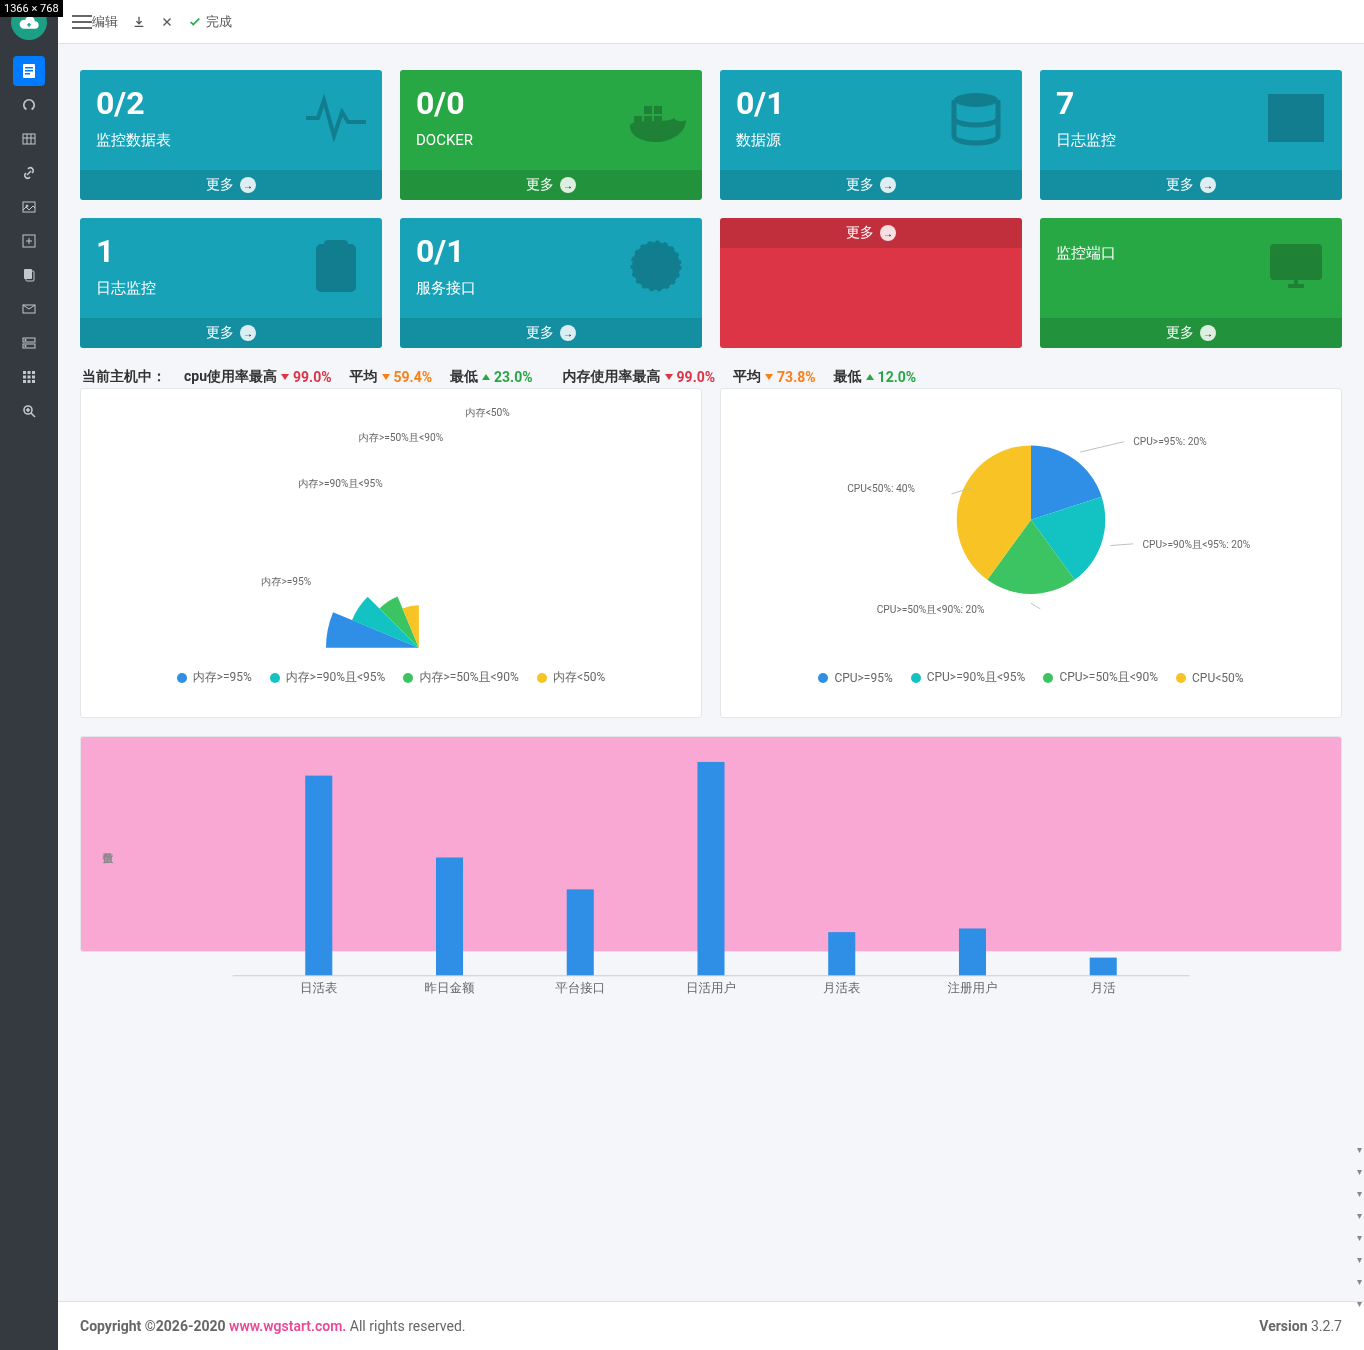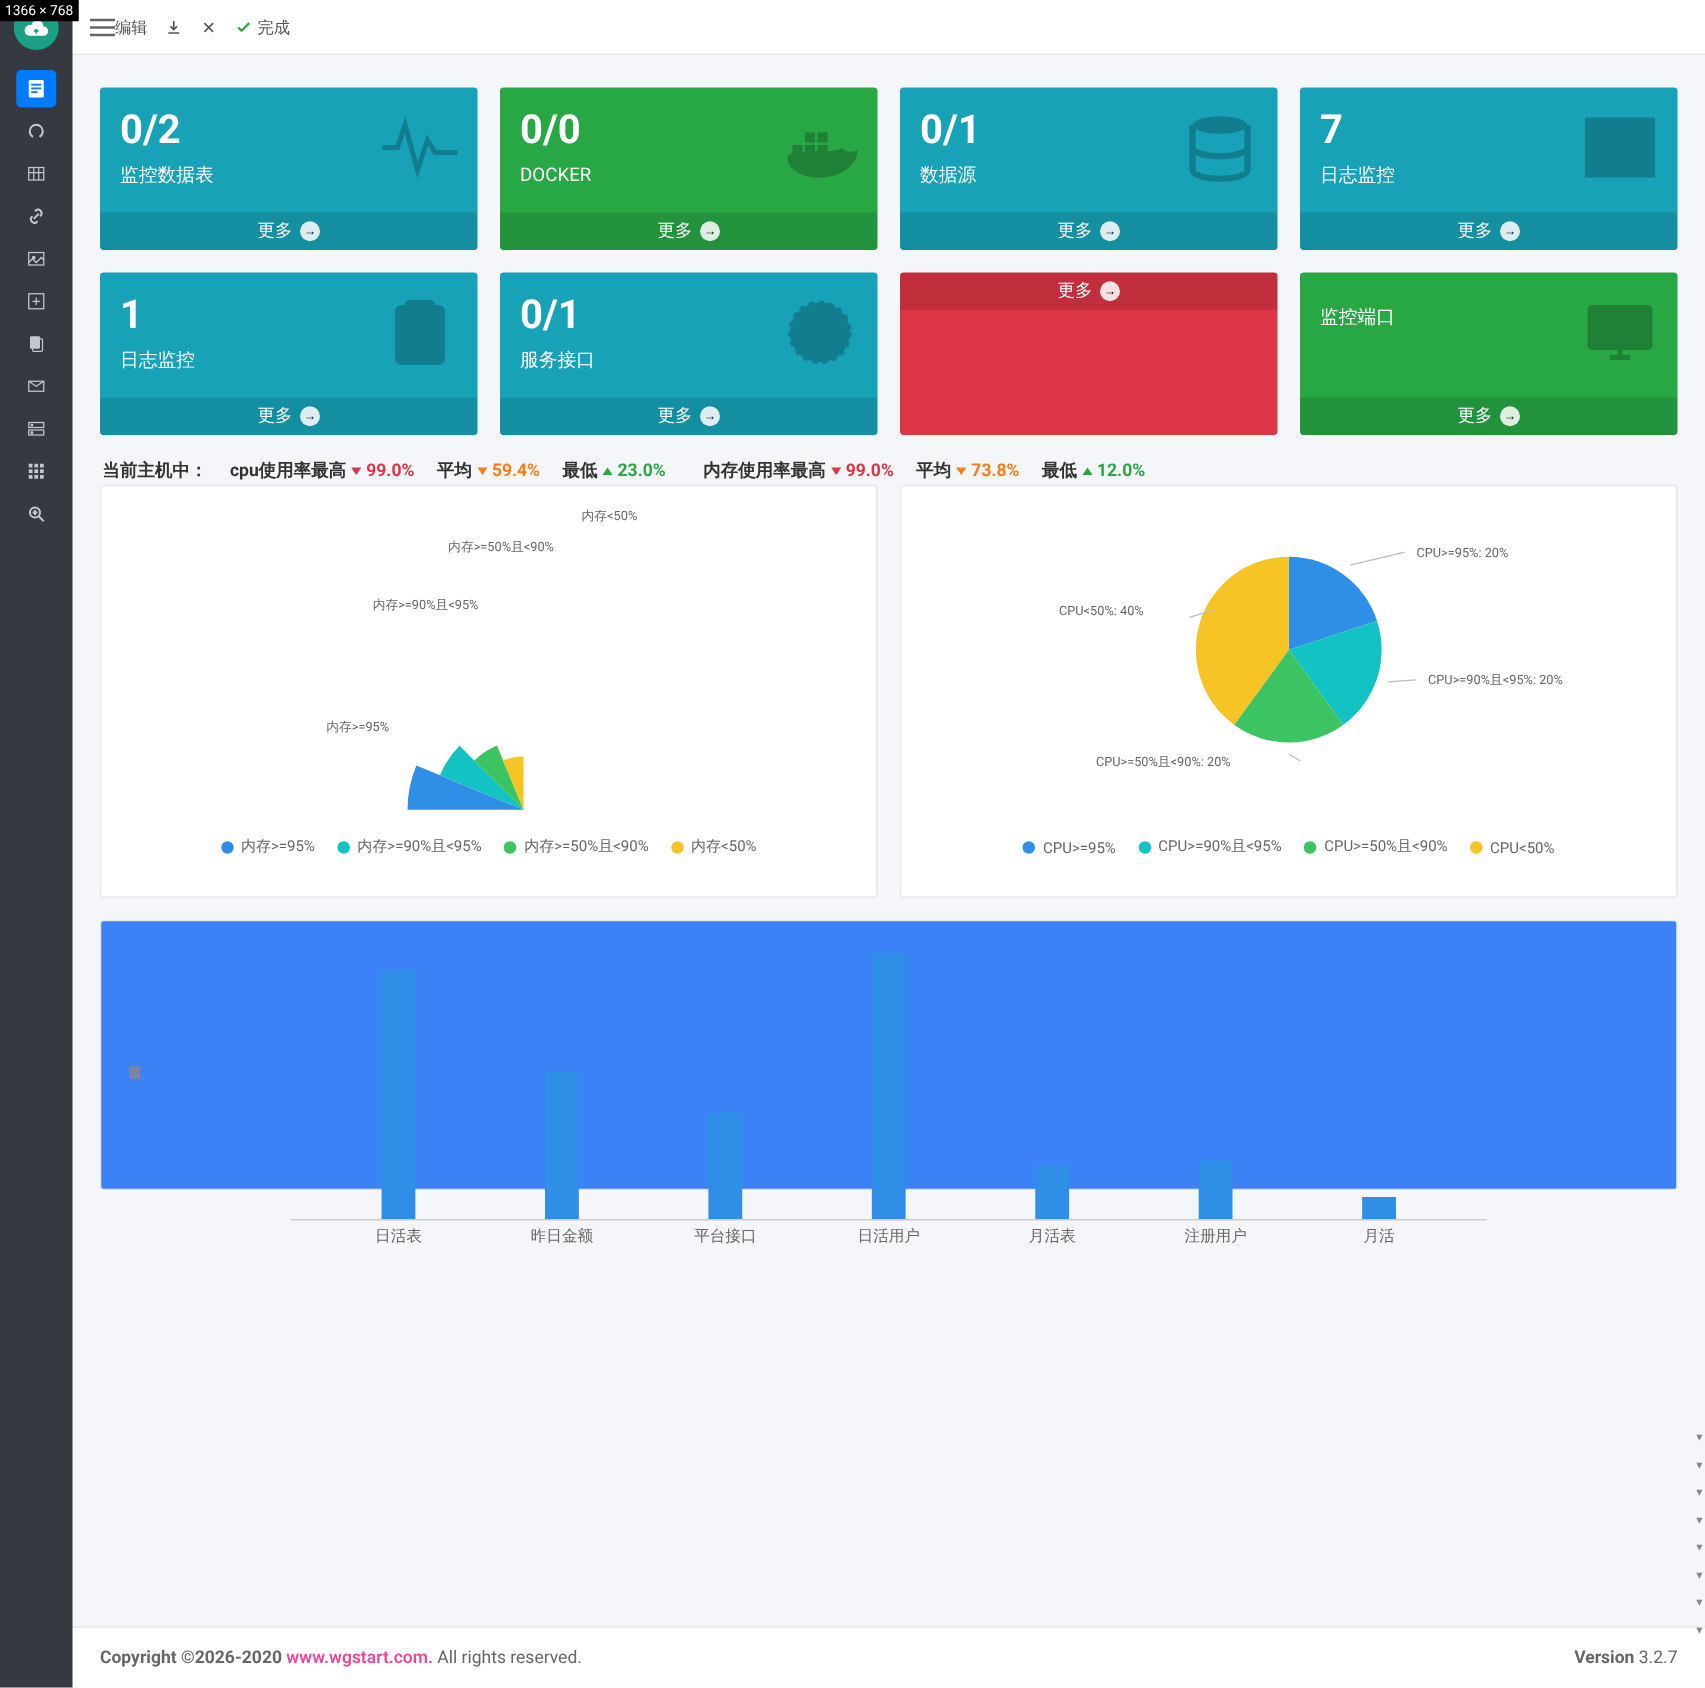--- a/index.html
+++ b/index.html
@@ -41,21 +41,21 @@
 .stats-line .val-orange{color:#fd7e14;font-weight:700;}
 .stats-line .val-green{color:#28a745;font-weight:700;}
 .tri-down{width:0;height:0;border-left:4px solid transparent;border-right:4px solid transparent;border-top:6px solid #dc3545;display:inline-block;}
 .tri-up{width:0;height:0;border-left:4px solid transparent;border-right:4px solid transparent;border-bottom:6px solid #28a745;display:inline-block;}
 .charts-row{display:grid;grid-template-columns:1fr 1fr;gap:18px;margin-bottom:18px;}
 .chart-box{background:#fff;border:1px solid #e3e6ea;border-radius:3px;padding:10px 10px 10px;position:relative;height:330px;}
 .chart-box svg{width:100%;height:260px;}
 .legend{display:flex;justify-content:center;flex-wrap:wrap;gap:18px;font-size:12px;color:#666;margin-top:6px;}
 .legend span{display:flex;align-items:center;gap:6px;}
 .legend .dot{width:10px;height:10px;border-radius:50%;display:inline-block;}
-.bar-chart-box{background:#3b82f6;border:1px solid #e3e6ea;border-radius:3px;padding:10px 10px 2px;height:216px;position:relative;margin-bottom:18px;}
+.bar-chart-box{background:#f9a8d4;border:1px solid #e3e6ea;border-radius:3px;padding:10px 10px 2px;height:216px;position:relative;margin-bottom:18px;}
 .bar-chart-box svg{width:100%;height:260px;}
 .ylabel{position:absolute;left:18px;top:50%;transform:translateY(-50%) rotate(0);writing-mode:vertical-rl;font-size:11px;color:#888;}
 .footer{background:#fff;border-top:1px solid #dee2e6;padding:16px 22px;display:flex;justify-content:space-between;font-size:14px;color:#666;}
 .footer a{color:#ec4899;text-decoration:none;font-weight:600;}
 .right-arrows{position:fixed;right:2px;bottom:40px;display:flex;flex-direction:column;gap:10px;color:#888;font-size:10px;}
 .right-arrows span{height:12px;}
 .pie-label{font-size:11px;fill:#666;}
 </style>
 </head>
 <body>

